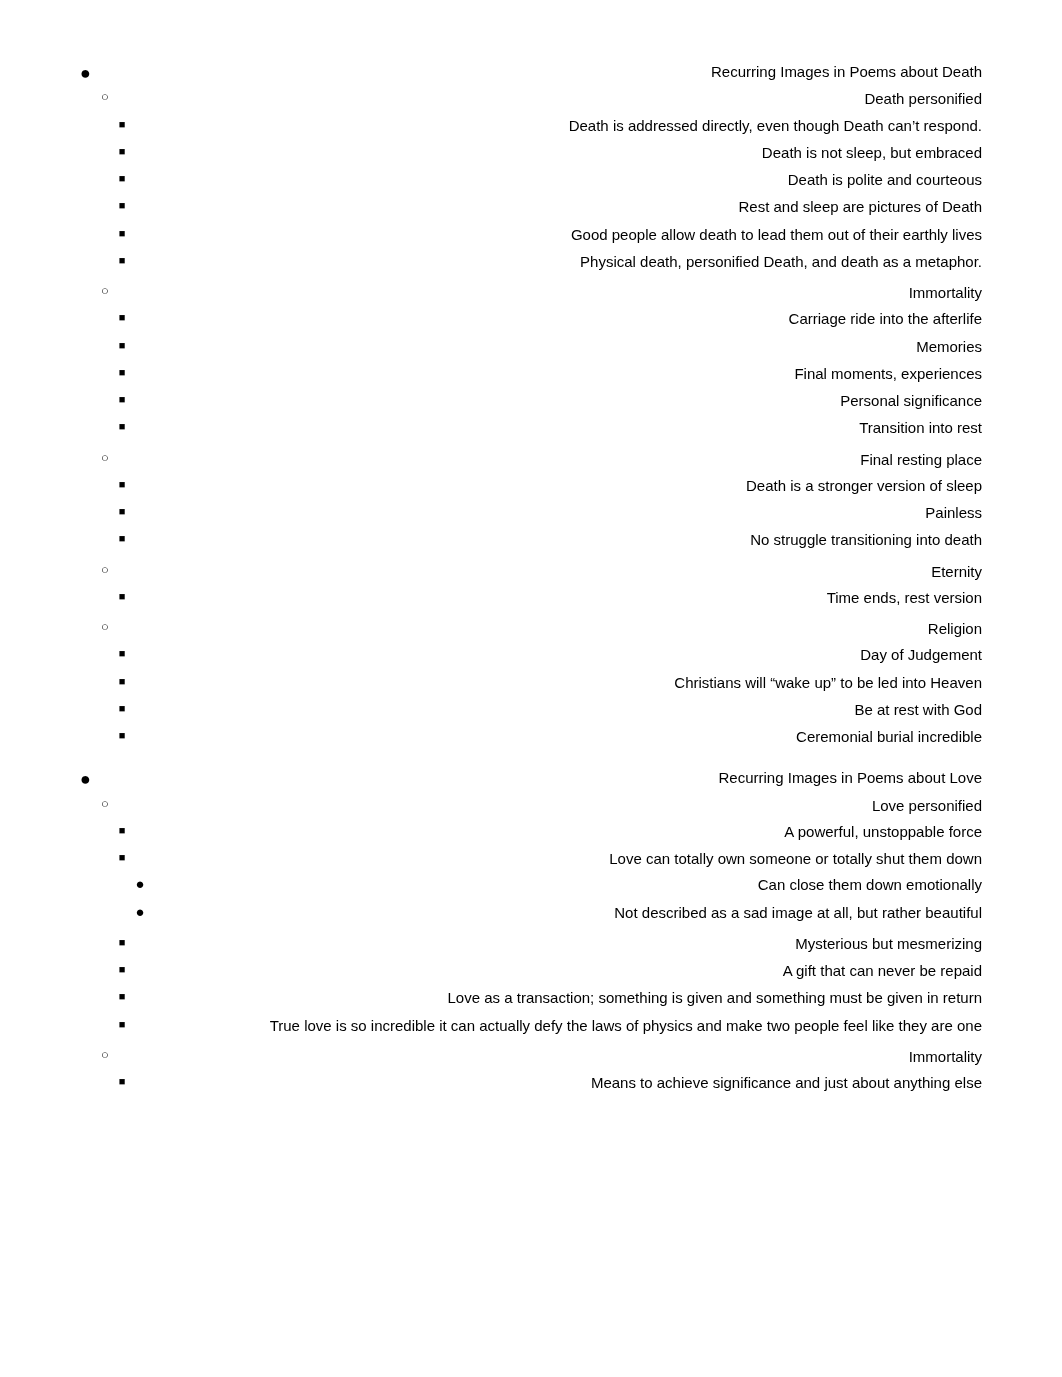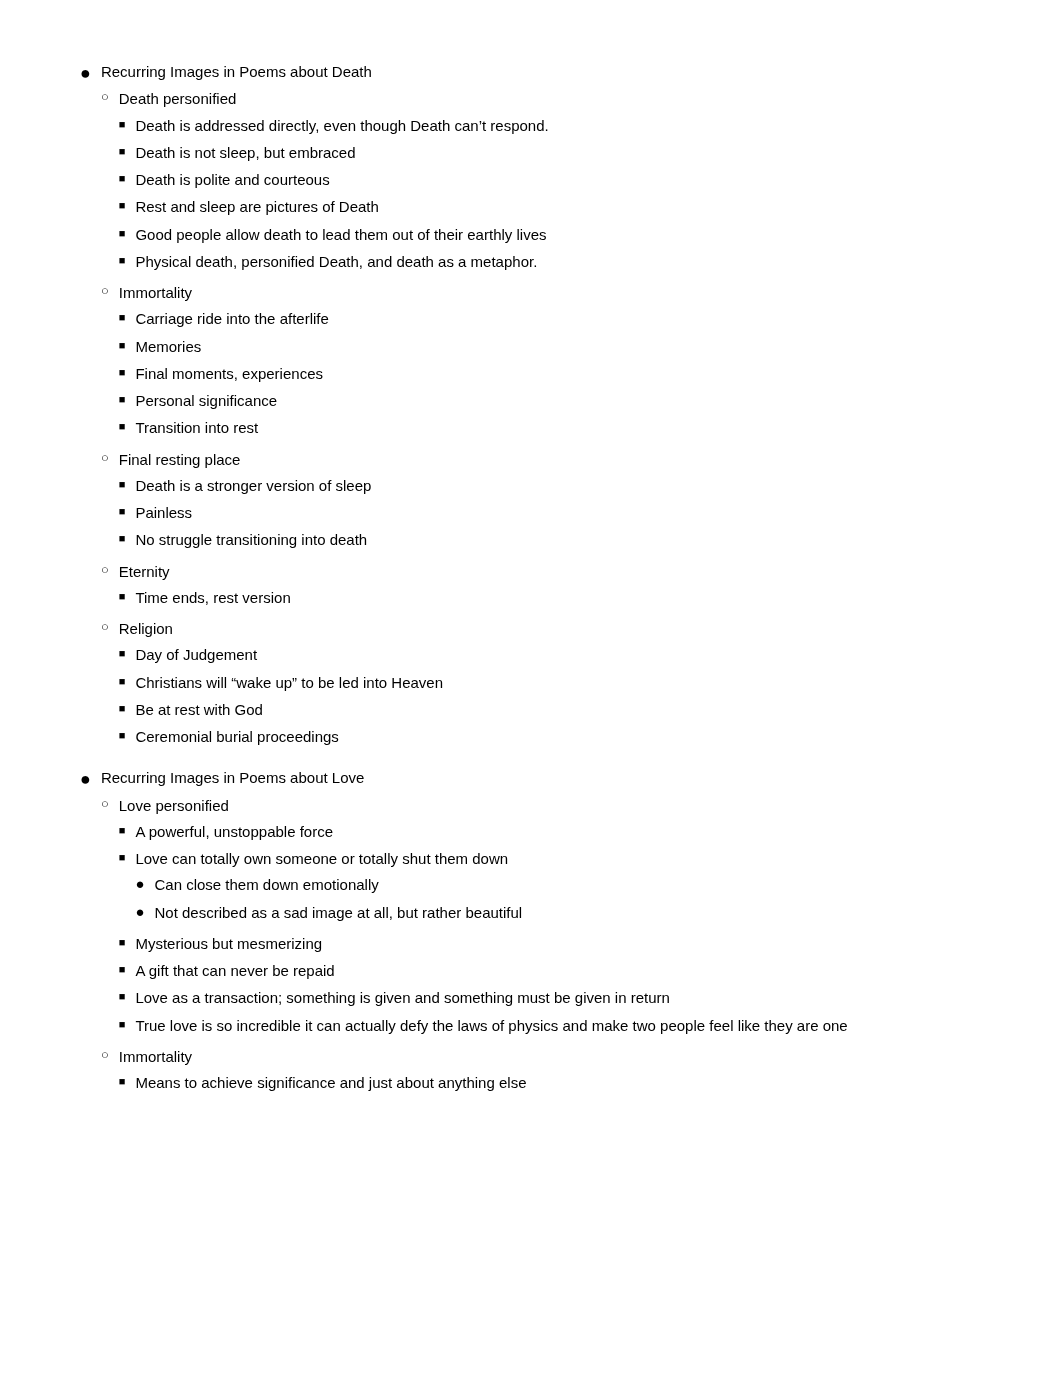--- a/index.html
+++ b/index.html
@@ -77,20 +77,21 @@
     }
     .level4-bullet {
       margin-right: 10px;
       font-size: 15px;
       line-height: 1.5;
       flex-shrink: 0;
     }
     .item-content {
       flex: 1;
       line-height: 1.55;
+      text-align: right;
     }
   </style>
 </head>
 <body>
 
 <ul class="level1">
     <li style="margin-bottom:10px;">
       <span class="level1-bullet">●</span>
       <span class="item-content">Recurring Images in Poems about Death<ul class="level2">
         <li>
@@ -183,21 +184,21 @@
                 <li>
           <span class="level3-bullet">■</span>
           <span class="item-content">Christians will “wake up” to be led into Heaven</span>
         </li>
                 <li>
           <span class="level3-bullet">■</span>
           <span class="item-content">Be at rest with God</span>
         </li>
                 <li>
           <span class="level3-bullet">■</span>
-          <span class="item-content">Ceremonial burial proceedings</span>
+          <span class="item-content">Ceremonial burial incredible</span>
         </li>
         </ul></span>
       </li>
       </ul></span>
     </li>
     <li style="margin-bottom:10px;">
       <span class="level1-bullet">●</span>
       <span class="item-content">Recurring Images in Poems about Love<ul class="level2">
         <li>
         <span class="level2-bullet">○</span>

